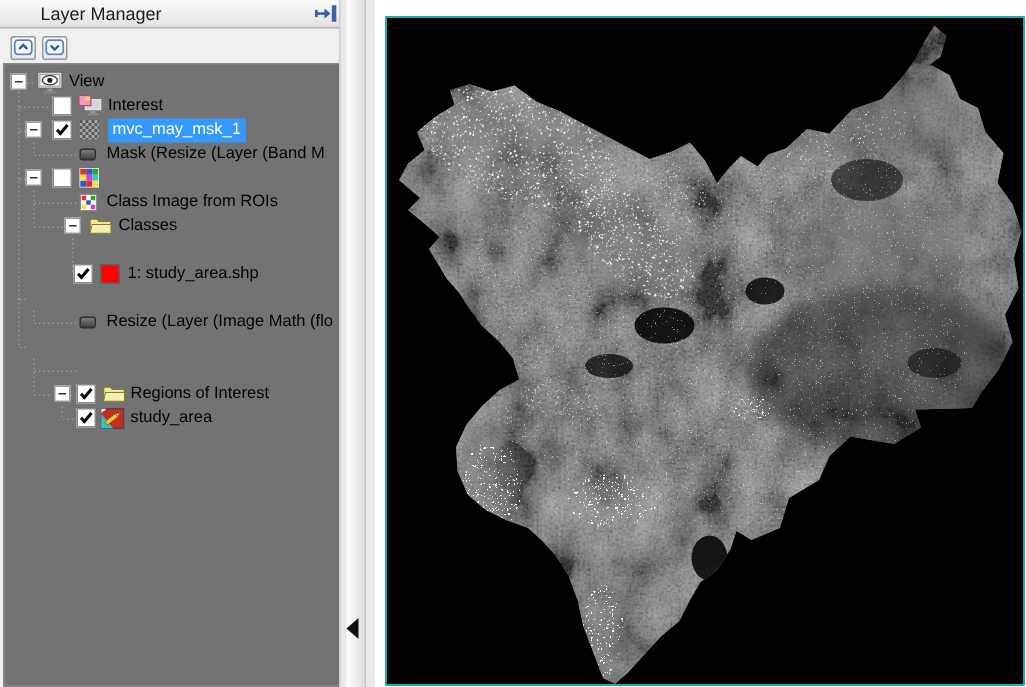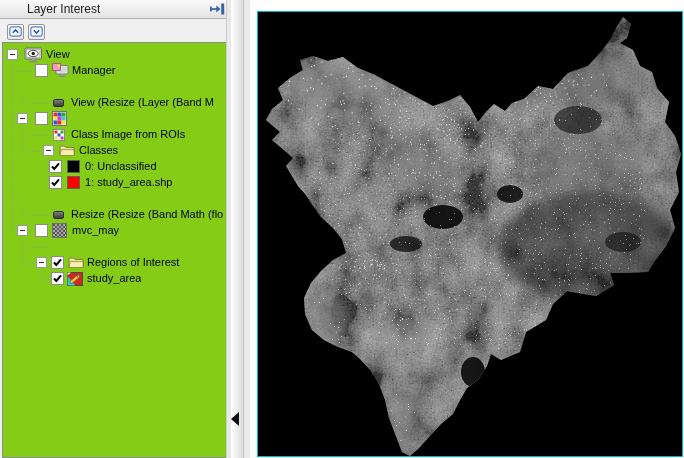--- a/index.html
+++ b/index.html
@@ -8,21 +8,21 @@
 
   
   .panel{position:absolute;left:0;top:0;width:230px;height:458px;background:#f0f0f0}
   .titlebar{position:absolute;left:0;top:0;width:230px;height:18px;
             background:linear-gradient(#fbfbfb,#e3e3e3);border-bottom:1px solid #b3b3b3}
   .title{position:absolute;left:27px;top:2px;font-size:12px;color:#1c1c1c}
   .pin{position:absolute;right:4px;top:2px;width:17px;height:14px;cursor:pointer}
   .tb-btn{position:absolute;top:24px;width:17px;height:16px;border:1px solid #969696;border-radius:2px;
           background:linear-gradient(#ffffff,#e7e7e7);padding:0;display:flex;align-items:center;justify-content:center}
 
-  .tree{position:absolute;left:2px;top:42px;width:223px;height:414px;background:#84cc16;
+  .tree{position:absolute;left:2px;top:42px;width:223px;height:414px;background:#737373;
         border:1px solid #878b93;overflow:hidden}
   .connectors{position:absolute;left:0;top:0;pointer-events:none}
   .row{position:absolute;left:0;width:100%;height:16px}
   .lbl{position:absolute;top:0;height:16px;line-height:15px;font-size:11px;color:#000;white-space:nowrap}
   .sel{background:#3399ff;color:#fff;padding:0 3px}
   .exp{position:absolute;top:2px;width:11px;height:11px;border:1px solid #9a9a9a;background:#fff;box-sizing:border-box}
   .exp i{position:absolute;left:2px;top:4px;width:5px;height:1px;background:#2f2f2f}
   .cb{position:absolute;top:1px;width:13px;height:13px;border:1px solid #8b8b8b;background:#fff;box-sizing:border-box}
   .cb svg{position:absolute;left:0;top:0}
   .sw{position:absolute;top:1px;width:13px;height:13px;border:1px solid #5f5f5f;box-sizing:border-box}
@@ -43,21 +43,21 @@
   .main{position:absolute;left:250px;top:0;width:434px;height:458px;background:#fff}
   .viewport{position:absolute;left:7px;top:11px;width:424px;height:444px;background:#000;border:1px solid #00b9bd}
   .viewport svg{display:block}
 </style>
 </head>
 <body>
 
 <div class="panel">
 
   <div class="titlebar">
-    <span class="title">Layer Interest</span>
+    <span class="title">Layer Manager</span>
     <span class="pin">
       <svg width="17" height="14" viewBox="0 0 17 14">
         <rect x="12.2" y="1.5" width="3" height="11" fill="#3a62a8"></rect>
         <rect x="1" y="4.6" width="1.8" height="4.8" fill="#3a62a8"></rect>
         <rect x="1.5" y="6.2" width="6.5" height="1.7" fill="#3a62a8"></rect>
         <path d="M7.3 3.6 L11.4 7 L7.3 10.4 Z" fill="#3a62a8"></path>
       </svg>
     </span>
   </div>
 
@@ -108,27 +108,39 @@
       <span class="ic" style="left:49px;top:0">
         <svg width="17" height="15" viewBox="0 0 17 15">
           <rect x="4" y="2.5" width="12" height="8.5" rx="0.8" fill="#e6e6df" stroke="#787878"></rect>
           <rect x="5.4" y="3.9" width="9.2" height="5.6" fill="#cdd8d8"></rect>
           <rect x="8.5" y="11" width="3" height="1.5" fill="#9a9a9a"></rect>
           <rect x="6.5" y="12.5" width="7" height="1.5" fill="#888"></rect>
           <rect x="0.6" y="0.6" width="8" height="6.8" fill="#f49ac1" stroke="#b0447c" stroke-width="0.8"></rect>
           <rect x="5.4" y="1.7" width="2.4" height="2.4" fill="#ffe24a"></rect>
         </svg>
       </span>
-      <span class="lbl" style="left:69px">Manager</span>
-    </div>
-
+      <span class="lbl" style="left:69px">Interest</span>
+    </div>
+
+    <div class="row" style="top:36px">
+      <span class="exp" style="left:14px">
+          <i></i>
+        </span>
+      <span class="cb" style="left:32px">
+        <svg width="11" height="11" viewBox="0 0 11 11">
+            <path d="M2 5.5 L4.3 8 L9 2.3" fill="none" stroke="#000" stroke-width="2"></path>
+          </svg>
+      </span>
+      <span class="raster" style="left:49px"></span>
+      <span class="lbl sel" style="left:69px">mvc_may_msk_1</span>
+    </div>
 
     <div class="row" style="top:52px">
       <span class="chip" style="left:50px"></span>
-      <span class="lbl" style="left:68px">View (Resize (Layer (Band M</span>
+      <span class="lbl" style="left:68px">Mask (Resize (Layer (Band M</span>
     </div>
 
     <div class="row" style="top:68px">
       <span class="exp" style="left:14px">
           <i></i>
         </span>
       <span class="cb" style="left:32px"></span>
       <span class="ic" style="left:49px;top:0">
         <svg width="15" height="15" viewBox="0 0 15 15">
           <rect x="0.5" y="0.5" width="14" height="14" fill="#fff" stroke="#6f6f6f"></rect>
@@ -165,54 +177,37 @@
         </span>
       <span class="ic" style="left:56px;top:1px">
         <svg width="16" height="13" viewBox="0 0 16 13">
           <path d="M1 11.5 L1 2.8 L1.8 2 L5.8 2 L7 3.5 L15 3.5 L15 11.5 Z" fill="#efe79b" stroke="#857a3e"></path>
           <path d="M1 11.5 L2.4 5.6 L15 5.6 L15 11.5 Z" fill="#f7f1af" stroke="#857a3e" stroke-width="0.7"></path>
         </svg>
       </span>
       <span class="lbl" style="left:76px">Classes</span>
     </div>
 
-    <div class="row" style="top:116px">
-      <span class="cb" style="left:46px">
-        <svg width="11" height="11" viewBox="0 0 11 11">
-            <path d="M2 5.5 L4.3 8 L9 2.3" fill="none" stroke="#000" stroke-width="2"></path>
-          </svg>
-      </span>
-      <span class="sw" style="left:64px;background:#000000"></span>
-      <span class="lbl" style="left:82px">0: Unclassified</span>
-    </div>
 
     <div class="row" style="top:132px">
       <span class="cb" style="left:46px">
         <svg width="11" height="11" viewBox="0 0 11 11">
             <path d="M2 5.5 L4.3 8 L9 2.3" fill="none" stroke="#000" stroke-width="2"></path>
           </svg>
       </span>
       <span class="sw" style="left:64px;background:#ff0000"></span>
       <span class="lbl" style="left:82px">1: study_area.shp</span>
     </div>
 
 
     <div class="row" style="top:164px">
       <span class="chip" style="left:50px"></span>
-      <span class="lbl" style="left:68px">Resize (Resize (Band Math (flo</span>
-    </div>
-
-    <div class="row" style="top:180px">
-      <span class="exp" style="left:14px">
-          <i></i>
-        </span>
-      <span class="cb" style="left:32px"></span>
-      <span class="raster" style="left:49px"></span>
-      <span class="lbl" style="left:69px">mvc_may</span>
-    </div>
+      <span class="lbl" style="left:68px">Resize (Layer (Image Math (flo</span>
+    </div>
+
 
 
     <div class="row" style="top:228px">
       <span class="cb" style="left:48px">
         <svg width="11" height="11" viewBox="0 0 11 11">
             <path d="M2 5.5 L4.3 8 L9 2.3" fill="none" stroke="#000" stroke-width="2"></path>
           </svg>
       </span>
       <span class="ic" style="left:64px;top:1px">
         <svg width="16" height="14" viewBox="0 0 16 14">

